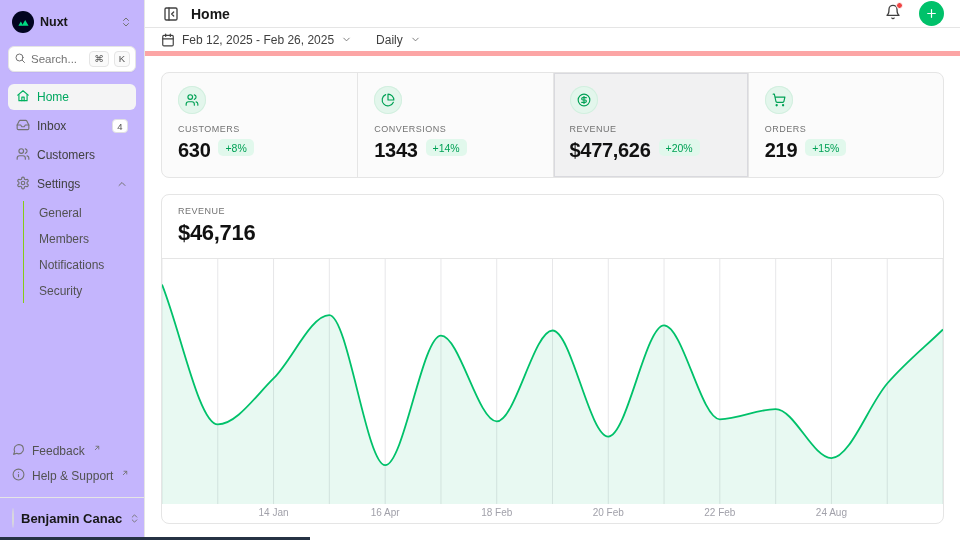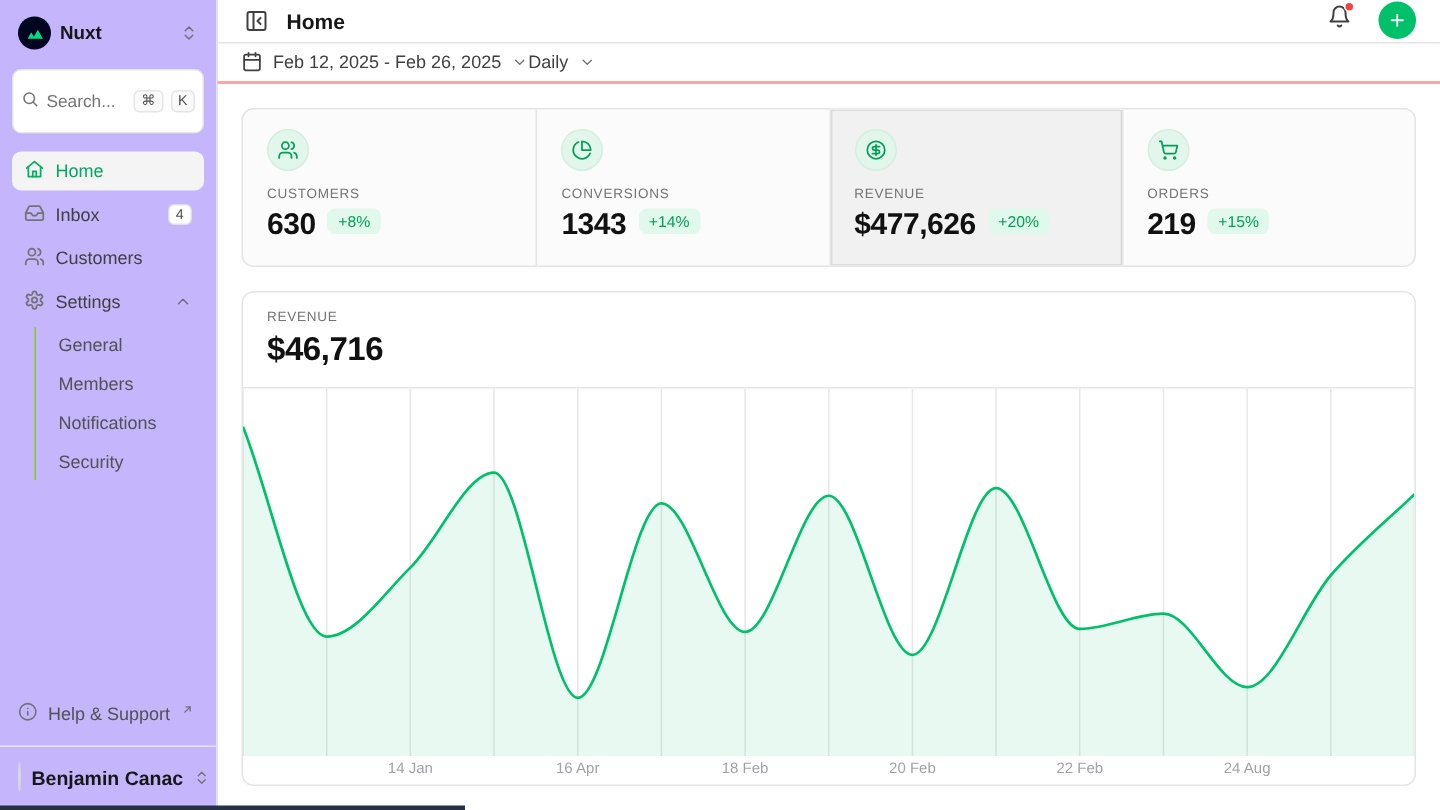--- a/index.html
+++ b/index.html
@@ -7,21 +7,21 @@
     font-family:"Liberation Sans","DejaVu Sans",sans-serif; color:#171717; }
   .app { position:relative; width:960px; height:540px; display:flex; }
 
   
   .sidebar { width:145px; min-width:145px; height:100%; border-right:1px solid #e5e5e5;
     background:#c4b5fd; display:flex; flex-direction:column; padding:8px; }
   .ws-row { display:flex; align-items:center; gap:6px; padding:3px 4px; border-radius:6px; margin-bottom:10px; cursor:pointer; }
   .ws-logo { width:22px; height:22px; border-radius:50%; background:#020420; display:flex; align-items:center; justify-content:center; }
   .ws-name { font-size:12.5px; font-weight:700; color:#171717; flex:1; }
   .updown svg, .chev svg { display:block; }
-  .search { display:flex; align-items:center; gap:5px; height:43px; border:1px solid #e5e5e5;
+  .search { display:flex; align-items:center; gap:5px; height:26px; border:1px solid #e5e5e5;
     border-radius:6px; padding:0 5px; background:#fff; box-shadow:0 1px 1px rgba(0,0,0,.03); margin-bottom:12px; cursor:text; }
   .search .ph { font-size:11.5px; color:#737373; flex:1; }
   .kbd { font-size:9.5px; color:#525252; background:#fafafa; border:1px solid #e5e5e5;
     border-radius:4px; padding:1px 4px; line-height:1.2; }
   .nav { display:flex; flex-direction:column; gap:3px; }
   .nav-item { display:flex; align-items:center; gap:7px; height:26px; padding:0 8px;
     border-radius:6px; font-size:12px; font-weight:500; color:#404040; cursor:pointer; }
   .nav-item svg { stroke:#737373; }
   .nav-item.active { background:#f4f4f5; color:#00a860; }
   .nav-item.active svg { stroke:#00b15f; }
@@ -44,22 +44,22 @@
   .m-header { height:40px; border-bottom:1px solid #e5e5e5; display:flex; align-items:center;
     padding:0 16px; gap:10px; }
   .icon-btn { background:none; border:none; padding:2px; cursor:pointer; display:flex; align-items:center; }
   .page-title { font-size:14px; font-weight:700; color:#171717; flex:1; }
   .bell-wrap { position:relative; margin-right:8px; }
   .dot { position:absolute; top:-2px; right:-2px; width:7px; height:7px; border-radius:50%;
     background:#ef4444; border:1.5px solid #fff; }
   .add-btn { width:25px; height:25px; border-radius:50%; border:none; background:#00c16a;
     color:#fff; display:flex; align-items:center; justify-content:center; cursor:pointer; }
 
-  .toolbar { height:37px; border-bottom:2px solid #fca5a5; display:flex; 
-    padding:0 16px; gap:0; }
+  .toolbar { height:37px; border-bottom:5px solid #fca5a5; display:flex; 
+    padding:0 16px; gap:24px; }
   .tool-btn { display:flex; align-items:center; gap:7px; background:none; border:none;
     font-family:inherit; font-size:12px; font-weight:500; color:#404040; cursor:pointer; }
 
   .content { padding:16px; flex:1; }
   .stats { display:grid; grid-template-columns:repeat(4,1fr); border:1px solid #e5e5e5;
     border-radius:8px; overflow:hidden; background:#fbfbfb; }
   .stat { padding:13px 16px 15px; cursor:pointer; }
   .stat + .stat { border-left:1px solid #e5e5e5; }
   .stat.selected { background:#f1f1f2; box-shadow:inset 0 0 0 1px #d9d9de; }
   .stat-icon { width:28px; height:28px; border-radius:50%; background:#e3f6ec;
@@ -172,20 +172,34 @@
         <div class="nav-item">
             <span class="lbl">Notifications</span>
           </div>
         <div class="nav-item">
             <span class="lbl">Security</span>
           </div>
       </div>
     </nav>
 
     <div class="side-footer">
+      <div class="nav-item">
+        <span>
+          <svg width="13" height="13" viewBox="0 0 24 24" fill="none" stroke="#737373" stroke-width="2" stroke-linecap="round" stroke-linejoin="round">
+              <path d="M21 11.5a8.38 8.38 0 0 1-.9 3.8 8.5 8.5 0 0 1-7.6 4.7 8.38 8.38 0 0 1-3.8-.9L3 21l1.9-5.7a8.38 8.38 0 0 1-.9-3.8 8.5 8.5 0 0 1 4.7-7.6 8.38 8.38 0 0 1 3.8-.9h.5a8.48 8.48 0 0 1 8 8v.5z"></path>
+            </svg>
+        </span>
+        <span>Feedback</span>
+        <span class="ext">
+          <svg width="8" height="8" viewBox="0 0 16 16" fill="none" stroke="#737373" stroke-width="1.8" stroke-linecap="round">
+              <path d="M4.5 11.5 11.5 4.5"></path>
+              <path d="M6 4.5h5.5V10"></path>
+            </svg>
+        </span>
+      </div>
       <div class="nav-item">
         <span>
           <svg width="13" height="13" viewBox="0 0 24 24" fill="none" stroke="#737373" stroke-width="2" stroke-linecap="round" stroke-linejoin="round">
               <circle cx="12" cy="12" r="10"></circle>
               <path d="M12 16v-4"></path>
               <path d="M12 8h.01"></path>
             </svg>
         </span>
         <span>Help &amp; Support</span>
         <span class="ext">

